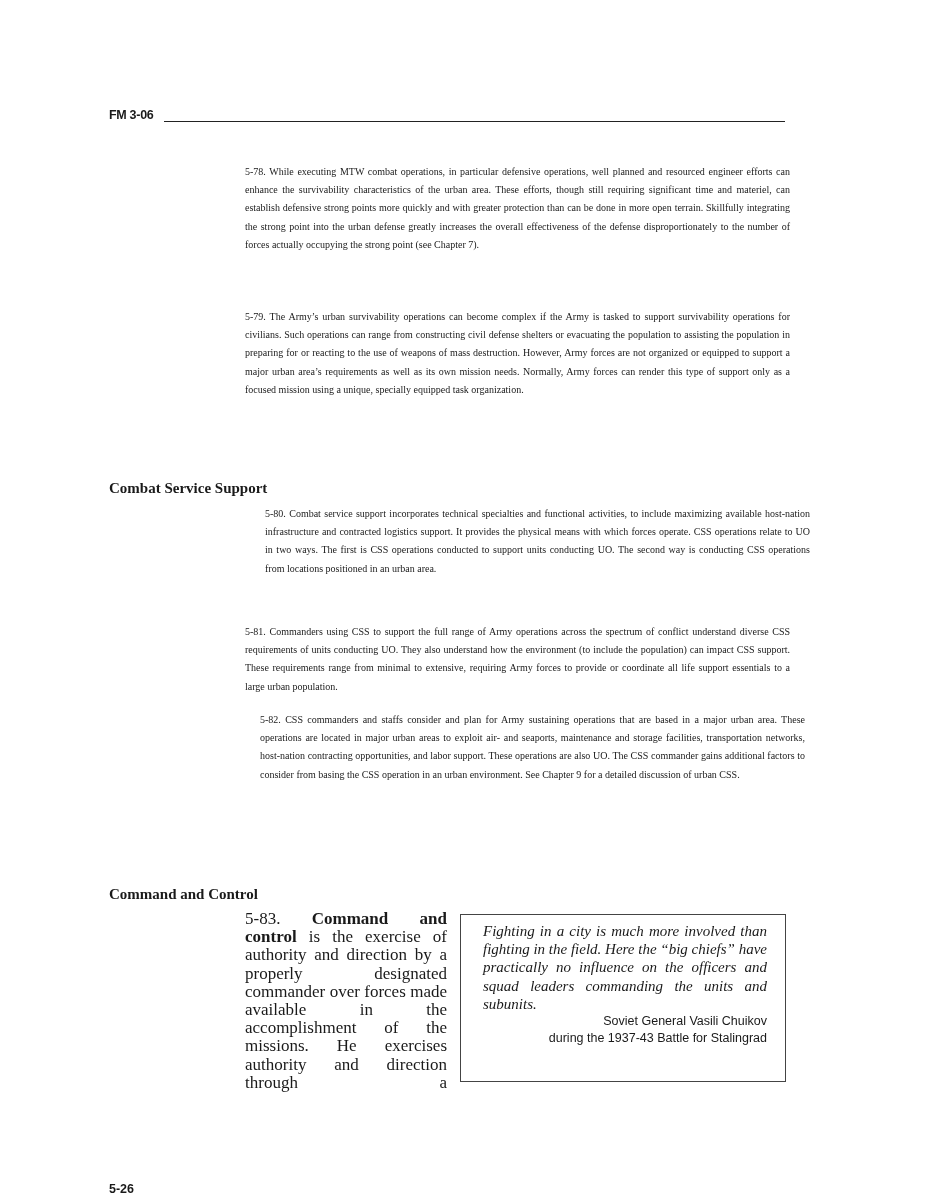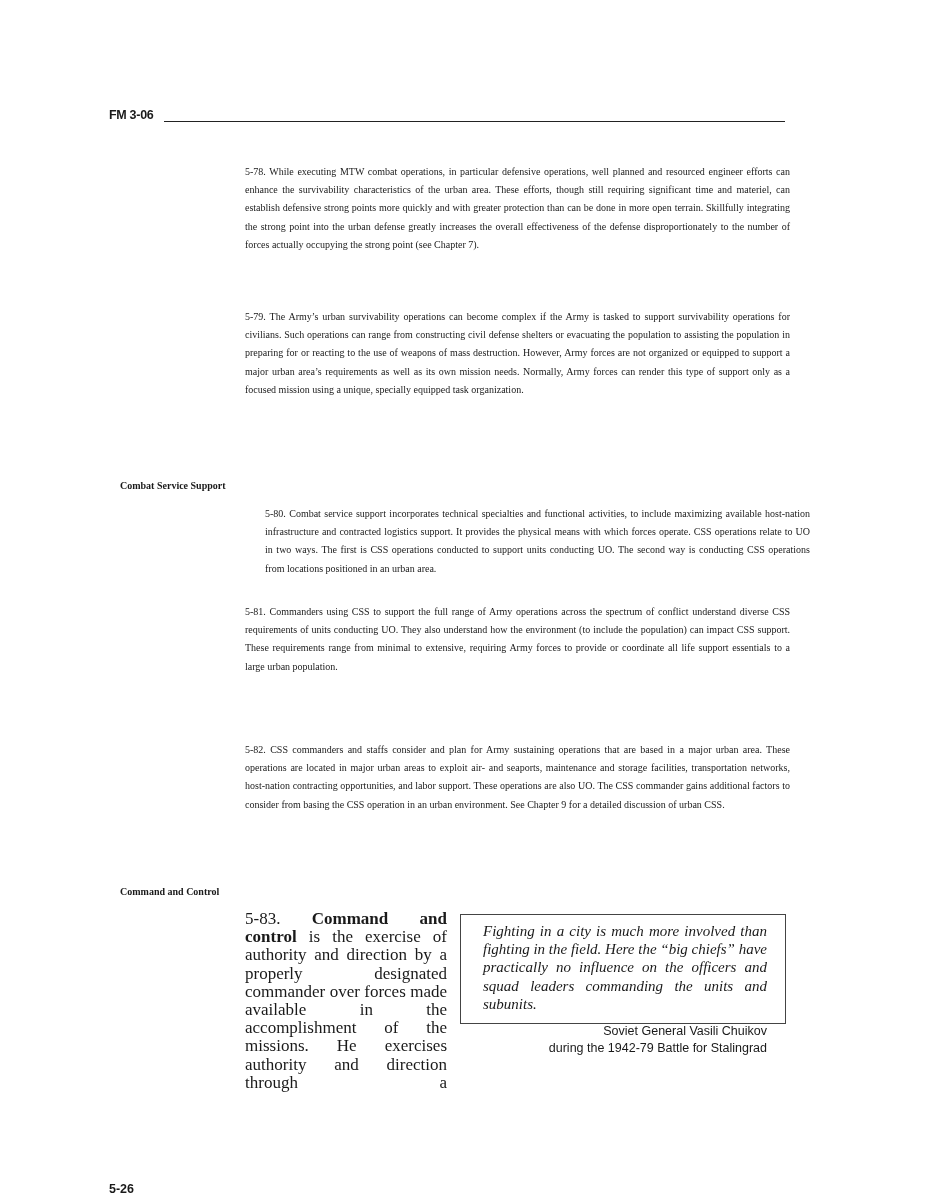--- a/index.html
+++ b/index.html
@@ -19,41 +19,41 @@
   .header-rule {
     position: absolute; left: 55px; right: 0; top: 13px; height: 0;
     border-top: 1.4px solid #222;
   }
   .body-col {
     position: absolute; left: 245px; width: 545px;
     font-size: 10px; line-height: 18.2px; text-align: justify;
   }
   .para { margin: 0; }
   .section-heading {
-    position: absolute; left: 120px;
-    font-weight: bold; font-size: 10px;
+    position: absolute; left: 109px;
+    font-weight: bold; font-size: 15px;
   }
   .narrow-col {
     position: absolute; left: 245px; top: 910px; width: 202px;
     font-size: 17px; line-height: 18.2px; text-align: justify;
     text-align-last: justify;
   }
   .narrow-col b { font-weight: bold; }
   .quote-box {
-    position: absolute; left: 460px; top: 914px; width: 326px; height: 110px;
+    position: absolute; left: 460px; top: 914px; width: 326px; height: 168px;
     border: 1.3px solid #444; box-sizing: border-box;
     padding: 7px 18px 0 22px;
   }
   .quote-text {
     font-style: italic; font-size: 15px; line-height: 18.2px; text-align: justify;
     margin: 0;
   }
   .quote-attr {
     font-family: "Liberation Sans", "DejaVu Sans", sans-serif;
-    font-size: 12.5px; line-height: 17px; text-align: right; margin-top: 10px;
+    font-size: 12.5px; line-height: 17px; text-align: right; margin-top: 0;
   }
   .footer {
     position: absolute; left: 109px; top: 1141px;
     font-family: "Liberation Sans", "DejaVu Sans", sans-serif;
     font-weight: bold; font-size: 12.5px; margin-top: 41px;
   }
 </style>
 </head>
 <body>
 
@@ -69,37 +69,37 @@
 <div class="body-col" style="top:308px;">
   <p class="para"><span>5-79.</span> <span>The Army’s urban survivability operations can become complex if the Army is tasked to support survivability operations for civilians. Such operations can range from constructing civil defense shelters or evacuating the population to assisting the population in preparing for or reacting to the use of weapons of mass destruction. However, Army forces are not organized or equipped to support a major urban area’s requirements as well as its own mission needs. Normally, Army forces can render this type of support only as a focused mission using a unique, specially equipped task organization.</span></p>
 </div>
 
 <div class="section-heading" style="top:480px;">Combat Service Support</div>
 
 <div class="body-col" style="top:505px;margin-left:20px;">
   <p class="para"><span>5-80.</span> <span>Combat service support incorporates technical specialties and functional activities, to include maximizing available host-nation infrastructure and contracted logistics support. It provides the physical means with which forces operate. CSS operations relate to UO in two ways. The first is CSS operations conducted to support units conducting UO. The second way is conducting CSS operations from locations positioned in an urban area.</span></p>
 </div>
 
-<div class="body-col" style="top:603px;">
+<div class="body-col" style="top:623px;">
   <p class="para"><span>5-81.</span> <span>Commanders using CSS to support the full range of Army operations across the spectrum of conflict understand diverse CSS requirements of units conducting UO. They also understand how the environment (to include the population) can impact CSS support. These requirements range from minimal to extensive, requiring Army forces to provide or coordinate all life support essentials to a large urban population.</span></p>
 </div>
 
-<div class="body-col" style="top:741px;">
+<div class="body-col" style="top:711px;margin-left:15px;">
   <p class="para"><span>5-82.</span> <span>CSS commanders and staffs consider and plan for Army sustaining operations that are based in a major urban area. These operations are located in major urban areas to exploit air- and seaports, maintenance and storage facilities, transportation networks, host-nation contracting opportunities, and labor support. These operations are also UO. The CSS commander gains additional factors to consider from basing the CSS operation in an urban environment. See Chapter 9 for a detailed discussion of urban CSS.</span></p>
 </div>
 
 <div class="section-heading" style="top:886px;">Command and Control</div>
 
 <div class="narrow-col">
   <span>5-83.</span>
   <b>Command and control</b>
   <span>is the exercise of authority and direction by a properly designated commander over forces made available in the accomplishment of the missions. He exercises authority and direction through a</span>
 </div>
 
 <div class="quote-box">
   <p class="quote-text">Fighting in a city is much more involved than fighting in the field. Here the “big chiefs” have practically no influence on the officers and squad leaders commanding the units and subunits.</p>
   <div class="quote-attr">
     <div>Soviet General Vasili Chuikov</div>
-    <div>during the 1942-79 Battle for Stalingrad</div>
+    <div>during the 1937-43 Battle for Stalingrad</div>
   </div>
 </div>
 
 <div class="footer">5-26</div>
 
 </body></html>

